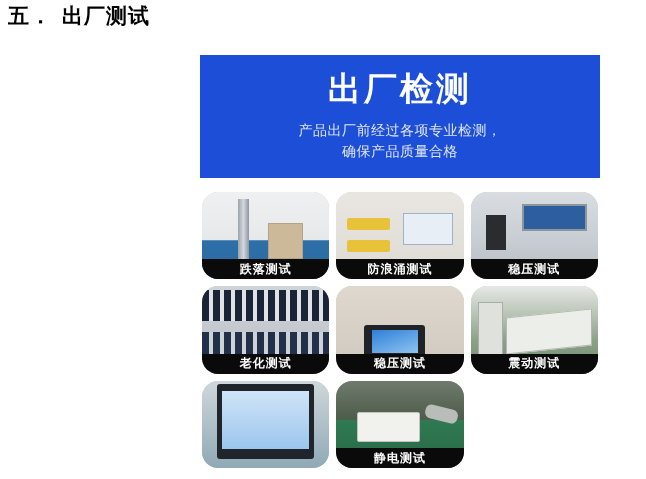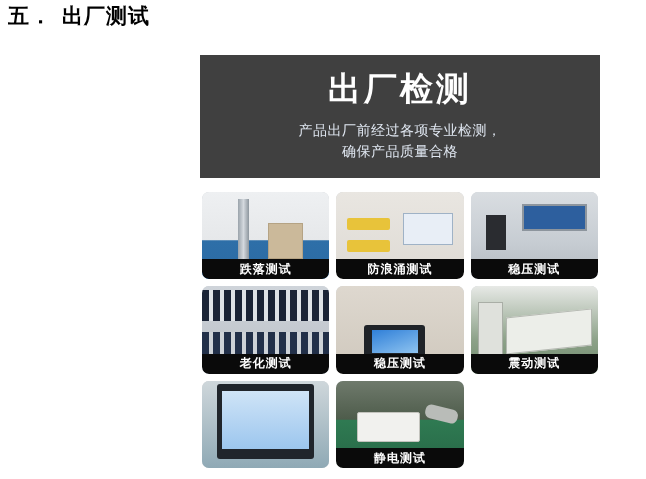--- a/index.html
+++ b/index.html
@@ -28,21 +28,21 @@
   }
   #page-heading .num { margin-right: 10px; }
 
   
   #banner {
     position: absolute;
     left: 200px;
     top: 55px;
     width: 400px;
     height: 123px;
-    background: #404040;
+    background: #1d4ed8;
     display: flex;
     flex-direction: column;
     align-items: center;
     justify-content: center;
     box-sizing: border-box;
   }
   #banner-title {
     font-size: 33px;
     font-weight: bold;
     color: #ffffff;
@@ -65,21 +65,21 @@
     top: 192px;
     width: 396px;
     height: 276px;
     display: grid;
     grid-template-columns: repeat(3, 1fr);
     grid-template-rows: repeat(3, 1fr);
     gap: 7px;
   }
   .test-cell {
     position: relative;
-    border-radius: 7px;
+    border-radius: 16px;
     overflow: hidden;
     background: #c9cdd2;
   }
   .cell-photo {
     position: absolute;
     inset: 0;
   }
   .cell-label {
     position: absolute;
     left: 0;

